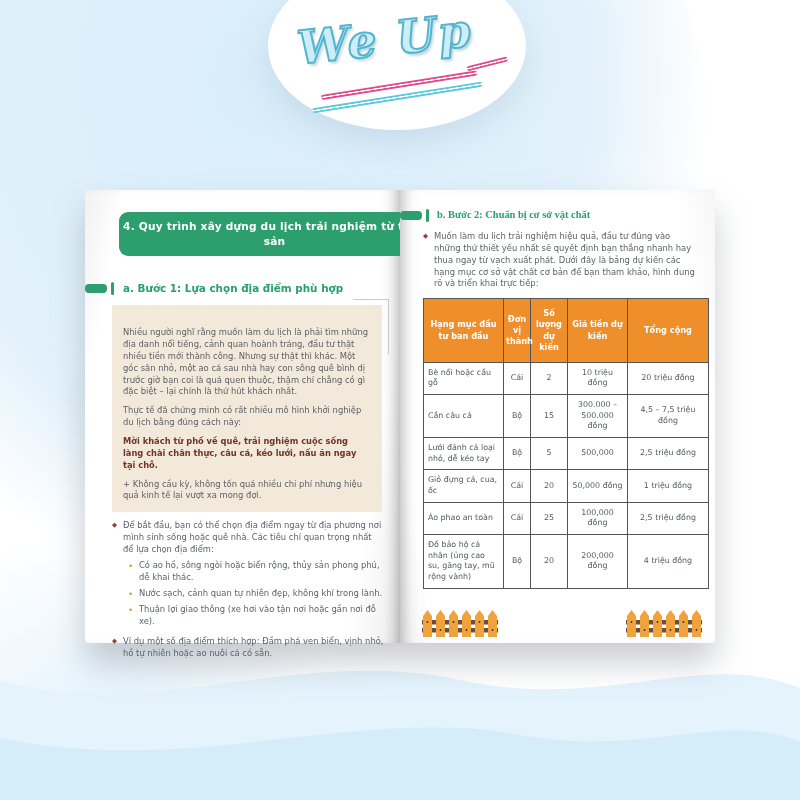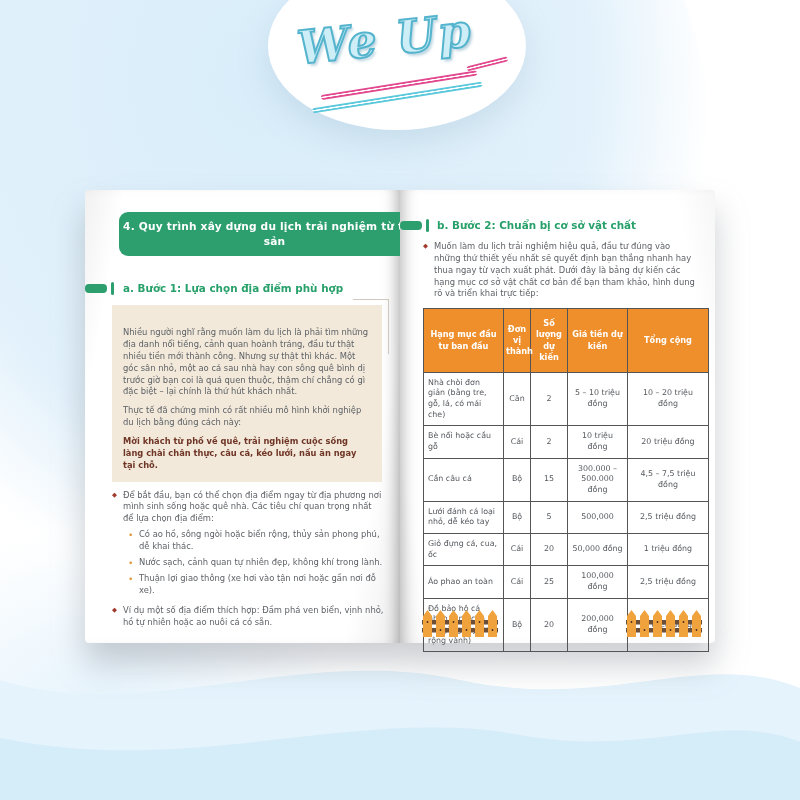--- a/index.html
+++ b/index.html
@@ -118,37 +118,38 @@
           <span class="bar-thin"></span>
         </span>
         <span class="txt">a. Bước 1: Lựa chọn địa điểm phù hợp</span>
       </div>
 
       <div class="beige-box">
         <div class="corner"></div>
         <p>Nhiều người nghĩ rằng muốn làm du lịch là phải tìm những địa danh nổi tiếng, cảnh quan hoành tráng, đầu tư thật nhiều tiền mới thành công. Nhưng sự thật thì khác. Một góc sân nhỏ, một ao cá sau nhà hay con sông quê bình dị trước giờ bạn coi là quá quen thuộc, thậm chí chẳng có gì đặc biệt – lại chính là thứ hút khách nhất.</p>
         <p>Thực tế đã chứng minh có rất nhiều mô hình khởi nghiệp du lịch bằng đúng cách này:</p>
         <p class="hl">Mời khách từ phố về quê, trải nghiệm cuộc sống làng chài chân thực, câu cá, kéo lưới, nấu ăn ngay tại chỗ.</p>
+        <p>+ Không cầu kỳ, không tốn quá nhiều chi phí nhưng hiệu quả kinh tế lại vượt xa mong đợi.</p>
       </div>
 
       <div class="bullet">
         <span>Để bắt đầu, bạn có thể chọn địa điểm ngay từ địa phương nơi mình sinh sống hoặc quê nhà. Các tiêu chí quan trọng nhất để lựa chọn địa điểm:</span>
       </div>
       <ul class="criteria">
           <li>Có ao hồ, sông ngòi hoặc biển rộng, thủy sản phong phú, dễ khai thác.</li>
           <li>Nước sạch, cảnh quan tự nhiên đẹp, không khí trong lành.</li>
           <li>Thuận lợi giao thông (xe hơi vào tận nơi hoặc gần nơi đỗ xe).</li>
         </ul>
       <div class="bullet">
         <span>Ví dụ một số địa điểm thích hợp: Đầm phá ven biển, vịnh nhỏ, hồ tự nhiên hoặc ao nuôi cá có sẵn.</span>
       </div>
     </div>
 
     <div class="page page-right">
-      <div class="step-heading" style="margin-top:12px;">
+      <div class="step-heading" style="margin-top:2px;font-family:Liberation Serif, serif;">
         <span class="marker">
           <span class="bar-long"></span>
           <span class="bar-thin"></span>
         </span>
         <span class="txt">b. Bước 2: Chuẩn bị cơ sở vật chất</span>
       </div>
 
       <div class="bullet">
         <span>Muốn làm du lịch trải nghiệm hiệu quả, đầu tư đúng vào những thứ thiết yếu nhất sẽ quyết định bạn thắng nhanh hay thua ngay từ vạch xuất phát. Dưới đây là bảng dự kiến các hạng mục cơ sở vật chất cơ bản để bạn tham khảo, hình dung rõ và triển khai trực tiếp:</span>
       </div>
@@ -164,27 +165,20 @@
         <thead>
             <tr>
               <th>Hạng mục đầu tư ban đầu</th>
               <th>Đơn vị thành</th>
               <th>Số lượng dự kiến</th>
               <th>Giá tiền dự kiến</th>
               <th>Tổng cộng</th>
             </tr>
           </thead>
         <tbody>
-            <tr>
-              <td class="c-left">Nhà chòi đơn giản (bằng tre, gỗ, lá, có mái che)</td>
-              <td class="">Căn</td>
-              <td class="">2</td>
-              <td class="">5 – 10 triệu đồng</td>
-              <td class="">10 – 20 triệu đồng</td>
-            </tr>
             <tr>
               <td class="c-left">Bè nổi hoặc cầu gỗ</td>
               <td class="">Cái</td>
               <td class="">2</td>
               <td class="">10 triệu đồng</td>
               <td class="">20 triệu đồng</td>
             </tr>
             <tr>
               <td class="c-left">Cần câu cá</td>
               <td class="">Bộ</td>

